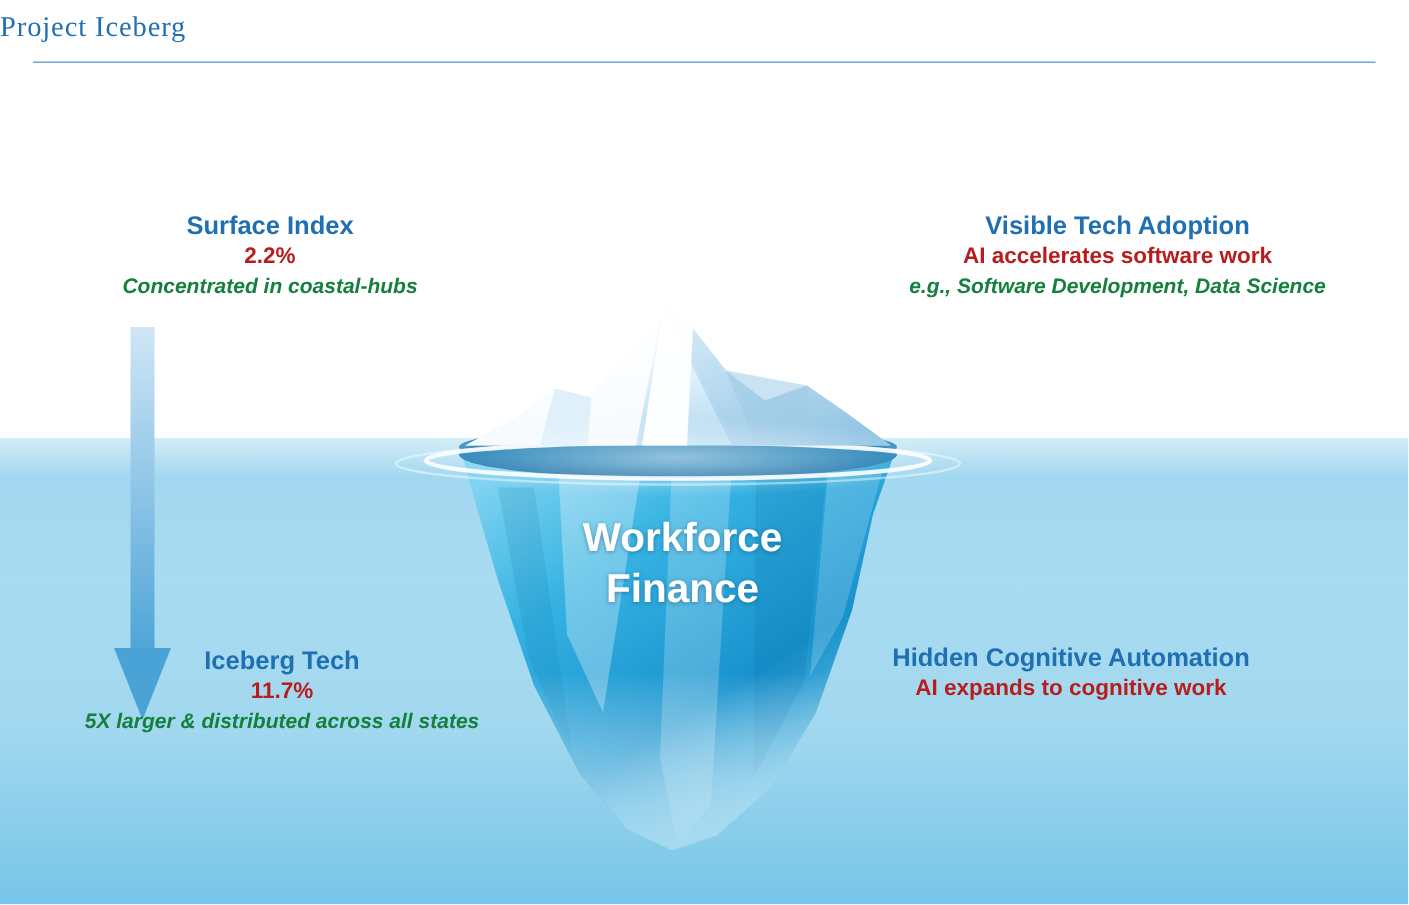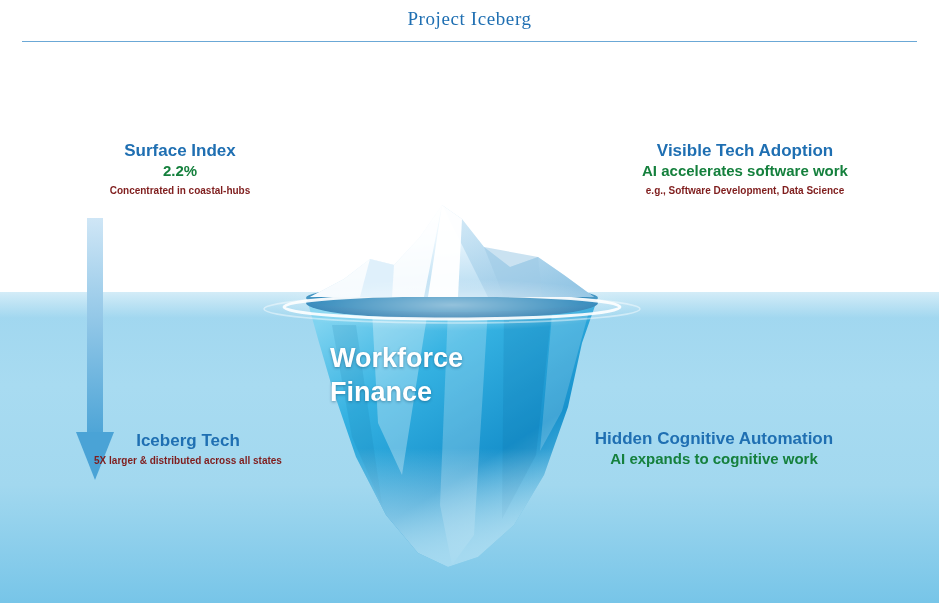--- a/index.html
+++ b/index.html
@@ -21,21 +21,21 @@
     background: #ffffff;
     overflow: hidden;
   }
 
   
   #title-bar {
     position: absolute;
     left: 0;
     top: 8px;
     width: 939px;
-    text-align: center;
+    text-align: left;
   }
   #title-text {
     font-family: "Liberation Serif", serif;
     font-size: 19px;
     color: #1f6fb2;
     letter-spacing: 0.6px;
   }
   #title-rule {
     position: absolute;
     left: 22px;
@@ -86,45 +86,47 @@
   .block { position: absolute; }
   .blk-head {
     font-weight: bold;
     color: #1f6fb2;
     font-size: 17px;
     line-height: 21px;
     white-space: nowrap;
   }
   .blk-sub {
     font-weight: bold;
-    color: #15803d;
+    color: #b91c1c;
     font-size: 15px;
     line-height: 20px;
     white-space: nowrap;
   }
   .blk-note {
-    font-weight: bold;
-    color: #7f1d1d;
-    font-size: 10px;
+    font-style: italic;
+    font-weight: bold;
+    color: #15803d;
+    font-size: 14px;
     line-height: 19px;
     white-space: nowrap;
   }
   .center { text-align: center; }
 
   #blk-surface { left: 30px; top: 140px; width: 300px; }
   #blk-visible { left: 580px; top: 140px; width: 330px; }
   #blk-icebergidx { left: 18px; top: 430px; width: 340px; }
   #blk-hidden { left: 544px; top: 428px; width: 340px; }
 
   
   #iceberg-label {
     position: absolute;
     left: 330px;
     top: 341px;
     width: 250px;
+    text-align: center;
     color: #ffffff;
     font-weight: bold;
     font-size: 27px;
     line-height: 34px;
     text-shadow: 0 1px 3px rgba(10,60,90,0.45);
   }
 </style>
 </head>
 <body>
 
@@ -217,20 +219,21 @@
   </div>
 
   <div class="block center" id="blk-visible">
     <div class="blk-head">Visible Tech Adoption</div>
     <div class="blk-sub">AI accelerates software work</div>
     <div class="blk-note">e.g., Software Development, Data Science</div>
   </div>
 
   <div class="block center" id="blk-icebergidx">
     <div class="blk-head">Iceberg Tech</div>
+    <div class="blk-sub">11.7%</div>
     <div class="blk-note">5X larger &amp; distributed across all states</div>
   </div>
 
   <div class="block center" id="blk-hidden">
     <div class="blk-head">Hidden Cognitive Automation</div>
     <div class="blk-sub">AI expands to cognitive work</div>
   </div>
 
   <div id="iceberg-label">
     <div>Workforce</div>

